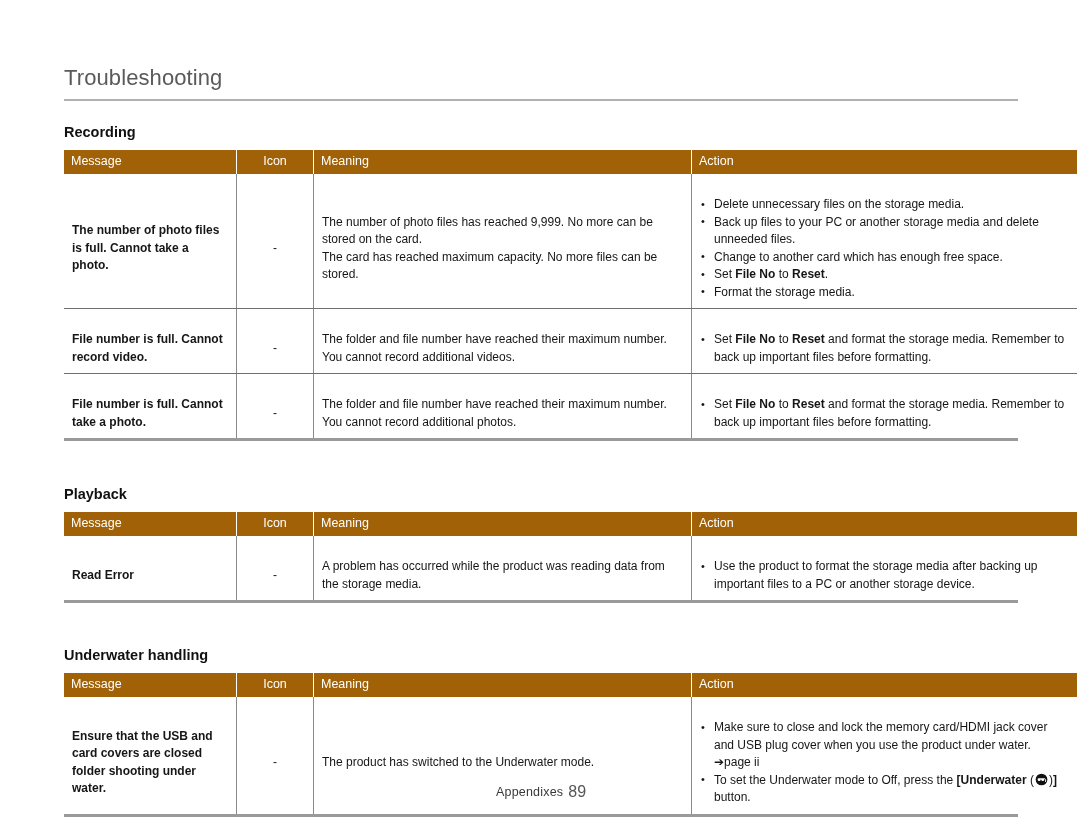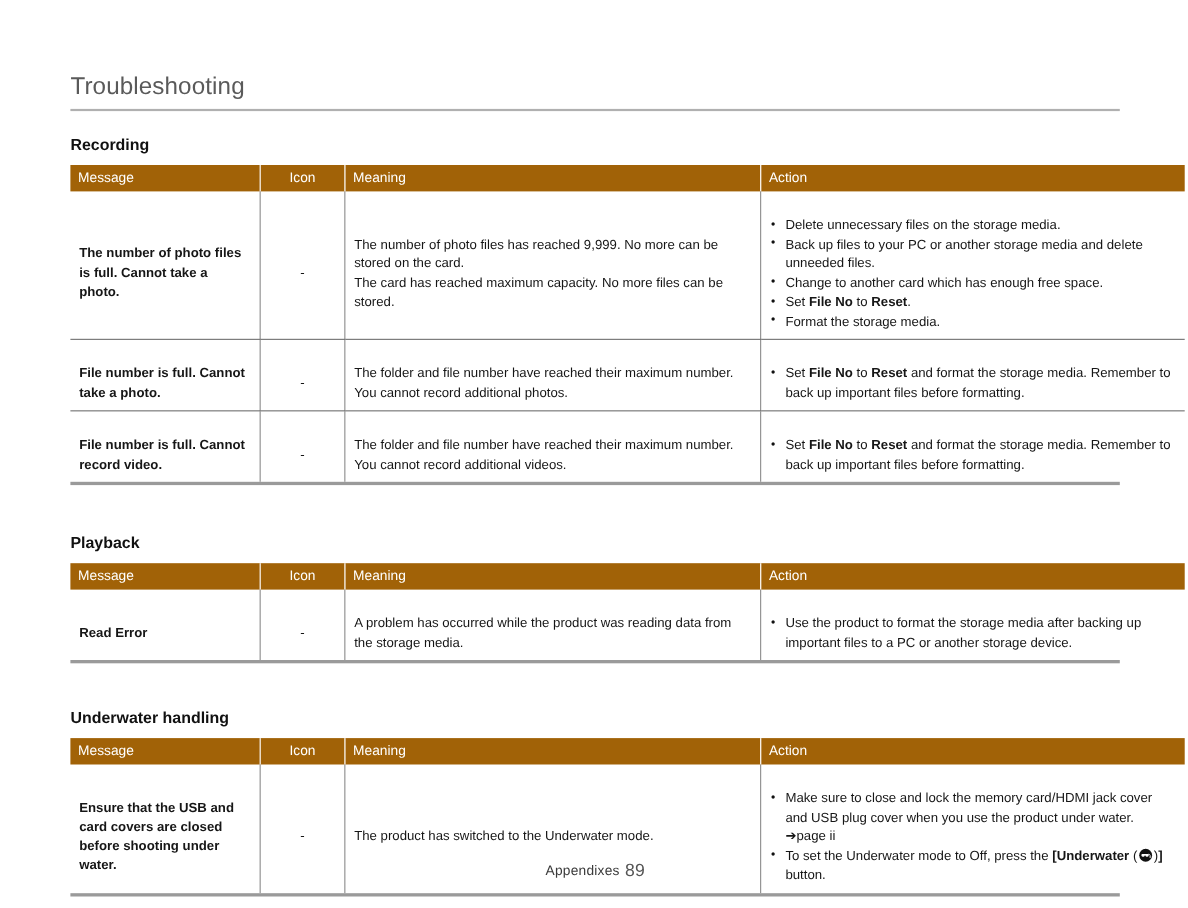--- a/index.html
+++ b/index.html
@@ -41,21 +41,21 @@
   
   .section-heading {
     font-size: 14.5px;
     font-weight: bold;
     color: #111111;
     margin: 0;
     line-height: 18px;
   }
   .sec-recording   { padding-top: 22px; }
   .sec-playback    { padding-top: 44px; }
-  .sec-underwater  { padding-top: 28px; margin-top: 13px; }
+  .sec-underwater  { padding-top: 43px; }
 
   
   table.msg-table {
     border-collapse: collapse;
     width: 954px;
     margin-top: 9px;
     table-layout: fixed;
   }
   table.msg-table thead th {
     background: #a16207;
@@ -195,36 +195,36 @@
           <ul class="action-list">
             <li>Delete unnecessary files on the storage media.</li>
             <li>Back up files to your PC or another storage media and delete unneeded files.</li>
             <li>Change to another card which has enough free space.</li>
             <li><span>Set </span><b class="strong">File No</b><span> to </span><b class="strong">Reset</b><span>.</span></li>
             <li>Format the storage media.</li>
           </ul>
         </td>
       </tr>
       <tr>
+        <td class="cell-message">File number is full. Cannot record video.</td>
+        <td class="cell-icon">-</td>
+        <td class="cell-meaning">
+          <span class="meaning-line">The folder and file number have reached their maximum number. You cannot record additional videos.</span>
+        </td>
+        <td class="cell-action">
+          <ul class="action-list">
+            <li><span>Set </span><b class="strong">File No</b><span> to </span><b class="strong">Reset</b><span> and format the storage media. Remember to back up important files before formatting.</span></li>
+          </ul>
+        </td>
+      </tr>
+      <tr>
         <td class="cell-message">File number is full. Cannot take a photo.</td>
         <td class="cell-icon">-</td>
         <td class="cell-meaning">
           <span class="meaning-line">The folder and file number have reached their maximum number. You cannot record additional photos.</span>
-        </td>
-        <td class="cell-action">
-          <ul class="action-list">
-            <li><span>Set </span><b class="strong">File No</b><span> to </span><b class="strong">Reset</b><span> and format the storage media. Remember to back up important files before formatting.</span></li>
-          </ul>
-        </td>
-      </tr>
-      <tr>
-        <td class="cell-message">File number is full. Cannot record video.</td>
-        <td class="cell-icon">-</td>
-        <td class="cell-meaning">
-          <span class="meaning-line">The folder and file number have reached their maximum number. You cannot record additional videos.</span>
         </td>
         <td class="cell-action">
           <ul class="action-list">
             <li><span>Set </span><b class="strong">File No</b><span> to </span><b class="strong">Reset</b><span> and format the storage media. Remember to back up important files before formatting.</span></li>
           </ul>
         </td>
       </tr>
     </tbody>
   </table>
   <div class="table-bottom-rule"></div>
@@ -263,21 +263,21 @@
     <thead>
       <tr>
         <th class="col-message">Message</th>
         <th class="col-icon">Icon</th>
         <th class="col-meaning">Meaning</th>
         <th class="col-action">Action</th>
       </tr>
     </thead>
     <tbody>
       <tr>
-        <td class="cell-message">Ensure that the USB and card covers are closed before shooting under water.</td>
+        <td class="cell-message">Ensure that the USB and card covers are closed folder shooting under water.</td>
         <td class="cell-icon">-</td>
         <td class="cell-meaning">
           <span class="meaning-line">The product has switched to the Underwater mode.</span>
         </td>
         <td class="cell-action">
           <ul class="action-list">
             <li><span>Make sure to close and lock the memory card/HDMI jack cover and USB plug cover when you use the product under water. </span><span class="arrow-ref">➔</span><span>page ii</span></li>
             <li><span>To set the Underwater mode to Off, press the </span><b class="strong">[</b><b class="strong">Underwater</b><span> (</span><span class="uw-icon"><svg viewBox="0 0 16 16" width="13" height="13" xmlns="http://www.w3.org/2000/svg">
                     <circle cx="8" cy="8" r="7.2" fill="#111111"></circle>
                     <path d="M3.3 6.6h6.1c.5 0 .8.35.8.8v1.0c0 .75-.6 1.3-1.35 1.3h-.9c-.7 0-1.2-.45-1.3-1.1-.05-.3-.25-.45-.5-.45s-.45.15-.5.45c-.1.65-.6 1.1-1.3 1.1h-.9C2.7 9.7 2.1 9.15 2.1 8.4V7.4c0-.45.35-.8.8-.8z" fill="#ffffff" transform="translate(1.2,0)"></path>

